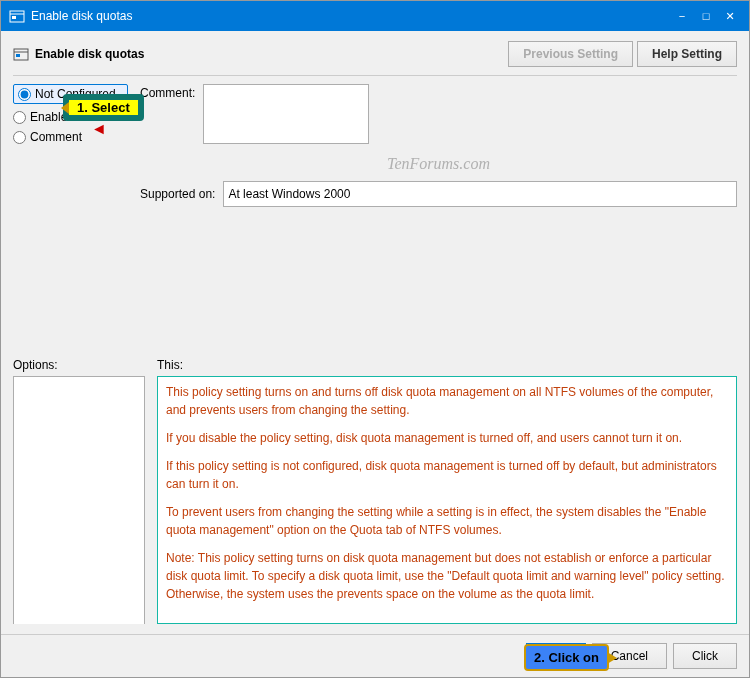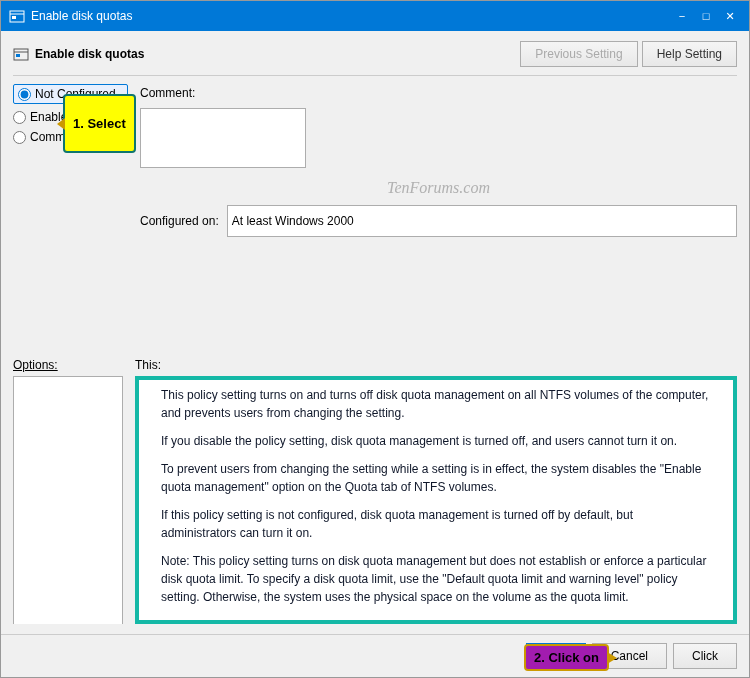--- a/index.html
+++ b/index.html
@@ -88,20 +88,21 @@
       gap: 4px;
     }
     .nav-btn {
       padding: 4px 14px;
       border: 1px solid #adadad;
       background: linear-gradient(to bottom, #f5f5f5, #e8e8e8);
       cursor: pointer;
       font-size: 12px;
       color: #333;
       height: 26px;
+      font-weight: bold;
     }
     .nav-btn:disabled {
       color: #aaa;
       cursor: default;
     }
     .main-content {
       display: flex;
       gap: 12px;
       flex: 1;
       overflow: hidden;
@@ -135,26 +136,26 @@
     .radio-label input[type="radio"] {
       cursor: pointer;
       accent-color: #0078d7;
     }
     .select-annotation {
       position: absolute;
       left: 50px;
       top: 10px;
       background: #ffff00;
       color: #000;
-      padding: 20px 8px;
+      padding: 0 8px;
       border-radius: 4px;
       font-weight: bold;
       font-size: 13px;
       white-space: nowrap;
-      border: 2px solid #0f766e;
+      border: 6px solid #0f766e;
       z-index: 10;
     }
     .select-annotation::before {
       content: '';
       position: absolute;
       left: -8px;
       top: 50%;
       transform: translateY(-50%);
       width: 0;
       height: 0;
@@ -166,21 +167,20 @@
       flex: 1;
       display: flex;
       flex-direction: column;
       gap: 6px;
       overflow: hidden;
     }
     .comment-section {
       display: flex;
       align-items: flex-start;
       gap: 8px;
-      flex-direction: column;
     }
     .comment-label {
       font-size: 12px;
       white-space: nowrap;
       margin-top: 2px;
     }
     .comment-box {
       flex: 1;
       height: 60px;
       border: 1px solid #adadad;
@@ -193,65 +193,64 @@
       display: flex;
       align-items: center;
       gap: 8px;
     }
     .supported-label {
       font-size: 12px;
       white-space: nowrap;
     }
     .supported-box {
       flex: 1;
-      height: 32px;
+      height: 26px;
       border: 1px solid #adadad;
       background: white;
       display: flex;
       align-items: center;
       padding: 2px 4px;
       font-size: 12px;
     }
     .bottom-panels {
       display: flex;
       gap: 12px;
       flex: 1;
       overflow: hidden;
     }
     .options-panel {
-      width: 110px;
+      width: 132px;
       flex-shrink: 0;
-      text-decoration: underline;
     }
     .section-label {
       font-size: 12px;
       margin-bottom: 4px;
     }
     .options-box {
       width: 100%;
       height: 100%;
       min-height: 360px;
       border: 1px solid #adadad;
       background: white;
     }
     .help-panel {
       flex: 1;
       display: flex;
       flex-direction: column;
       overflow: hidden;
     }
     .help-box {
       flex: 1;
-      border: 4px solid #14b8a6;
+      border: 1px solid #14b8a6;
       background: white;
-      padding: 6px 22px;
+      padding: 6px 8px;
       font-size: 12px;
       line-height: 1.5;
       overflow-y: auto;
-      color: #0f172a;
+      color: #c2410c;
     }
     .help-box p {
       margin-bottom: 10px;
     }
     .bottom-bar {
       display: flex;
       justify-content: flex-end;
       align-items: center;
       padding: 8px 12px;
       gap: 6px;
@@ -269,21 +268,21 @@
       height: 26px;
       min-width: 60px;
     }
     .bottom-btn.ok-btn {
       border: 1px solid #0078d7;
     }
     .click-annotation {
       position: absolute;
       right: 140px;
       bottom: 6px;
-      background: #a21caf;
+      background: #3b82f6;
       color: #000;
       padding: 4px 8px;
       border-radius: 4px;
       font-weight: bold;
       font-size: 13px;
       white-space: nowrap;
       border: 2px solid #cc9900;
     }
     .click-annotation::after {
       content: '';
@@ -378,43 +377,43 @@
         <div class="comment-section">
           <span class="comment-label">Comment:</span>
           <div style="flex:1; position:relative;">
             <textarea class="comment-box" style=""></textarea>
           </div>
         </div>
 
         <div style="text-align:center; font-size:16px; color:rgba(150,150,150,0.7); font-style:italic; margin: 2px 0; font-family: Liberation Serif, serif;">TenForums.com</div>
 
         <div class="supported-section">
-          <span class="supported-label">Configured on:</span>
+          <span class="supported-label">Supported on:</span>
           <div style="flex:1; position:relative;">
             <div class="supported-box">At least Windows 2000</div>
           </div>
         </div>
       </div>
     </div>
 
     <div class="bottom-panels">
 
       <div class="options-panel">
         <div class="section-label">Options:</div>
         <div class="options-box"></div>
       </div>
 
       <div class="help-panel">
         <div class="section-label">This:</div>
         <div class="help-box">
             <p>This policy setting turns on and turns off disk quota management on all NTFS volumes of the computer, and prevents users from changing the setting.</p>
             <p>If you disable the policy setting, disk quota management is turned off, and users cannot turn it on.</p>
+            <p>If this policy setting is not configured, disk quota management is turned off by default, but administrators can turn it on.</p>
             <p>To prevent users from changing the setting while a setting is in effect, the system disables the "Enable quota management" option on the Quota tab of NTFS volumes.</p>
-            <p>If this policy setting is not configured, disk quota management is turned off by default, but administrators can turn it on.</p>
-            <p>Note: This policy setting turns on disk quota management but does not establish or enforce a particular disk quota limit. To specify a disk quota limit, use the "Default quota limit and warning level" policy setting. Otherwise, the system uses the physical space on the volume as the quota limit.</p>
+            <p>Note: This policy setting turns on disk quota management but does not establish or enforce a particular disk quota limit. To specify a disk quota limit, use the "Default quota limit and warning level" policy setting. Otherwise, the system uses the prevents space on the volume as the quota limit.</p>
           </div>
       </div>
     </div>
   </div>
 
   <div class="bottom-bar">
     <div class="click-annotation">
       <span>2. Click on</span>
     </div>
     <button class="bottom-btn ok-btn">OK</button>

